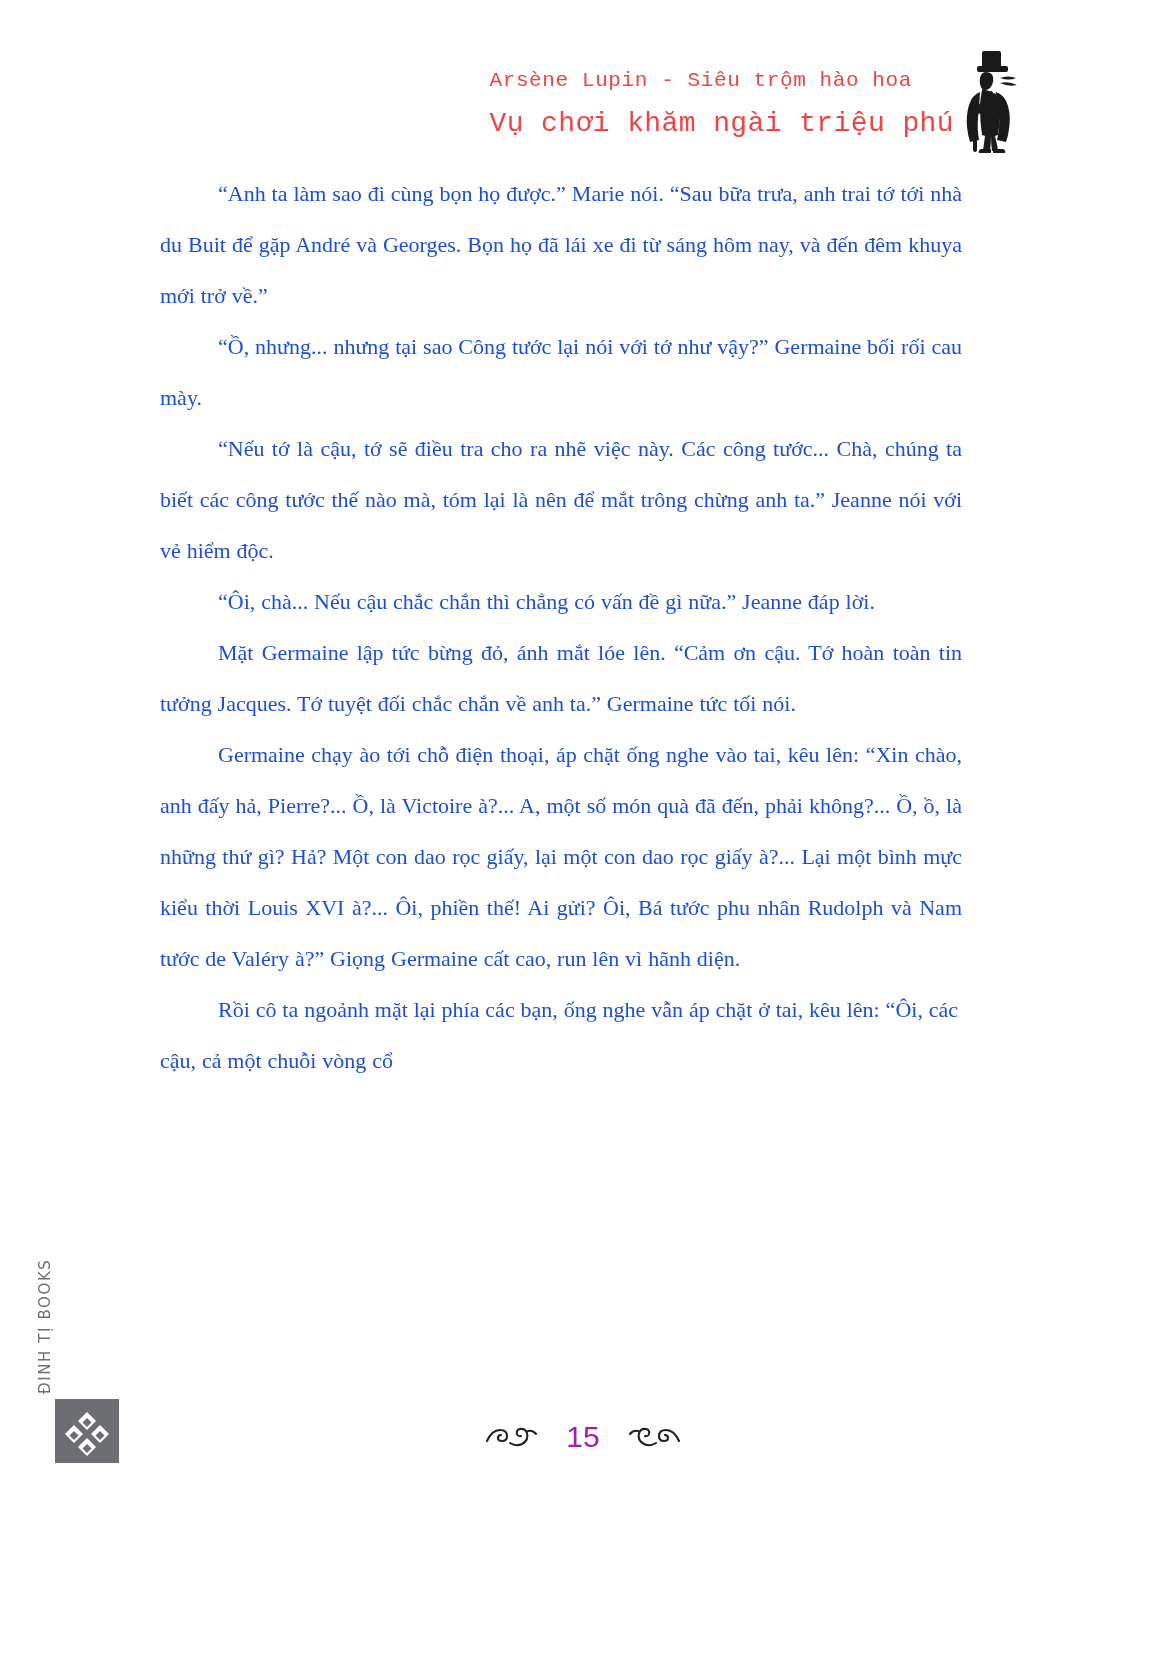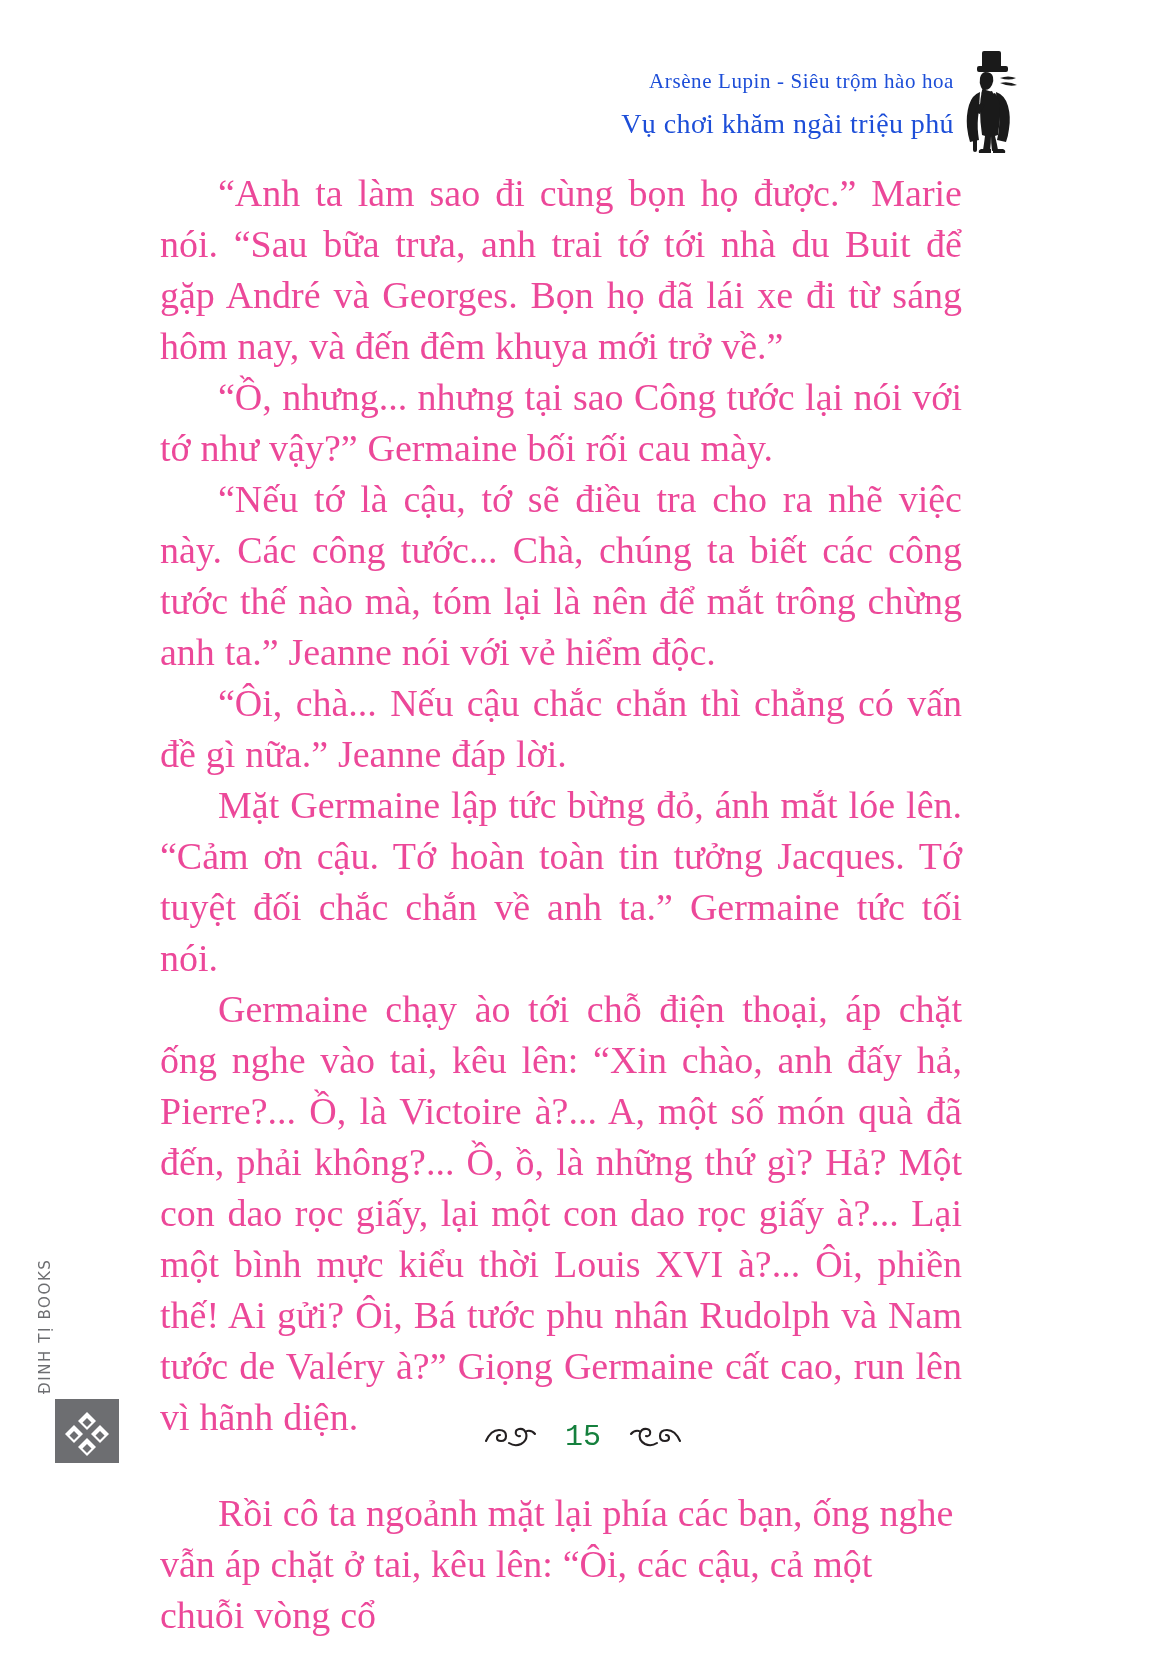--- a/index.html
+++ b/index.html
@@ -15,23 +15,22 @@
     background: #ffffff;
     overflow: hidden;
     font-family: "Liberation Serif", "DejaVu Serif", serif;
   }
 
   
   .runhead {
     position: absolute;
     top: 68px;
     right: 212px;
-    text-align: right;
-    font-family: Liberation Serif, serif;
-    color: #1d4ed8;
+    font-family: Liberation Mono, monospace;
+    color: #ef4444;
     line-height: 1.25;
   }
   .runhead-series {
     font-size: 21px;
     letter-spacing: 0.6px;
     font-weight: 300;
     white-space: nowrap;
   }
   .runhead-title {
     font-size: 28px;
@@ -56,26 +55,26 @@
     position: absolute;
     left: 160px;
     top: 168px;
     width: 802px;
   }
   .para {
     margin: 0 0 0px 0;
     text-align: justify;
     text-justify: inter-word;
     text-indent: 58px;
-    font-size: 38px;
+    font-size: 22px;
     line-height: 51px;
-    color: #ec4899;
+    color: #1d4ed8;
     word-spacing: 0.4px;
   }
-  .para:last-child { text-align: left; margin-top: 45px; }
+  .para:last-child { text-align: left; }
 
   
   .pub-vert {
     position: absolute;
     left: 54px;
     bottom: 268px;
     transform-origin: left bottom;
     transform: rotate(-90deg);
     white-space: nowrap;
     font-family: "DejaVu Sans", "Liberation Sans", sans-serif;
@@ -103,23 +102,23 @@
     top: 1420px;
     display: flex;
     align-items: center;
     justify-content: center;
     gap: 26px;
   }
   .orn { width: 56px; height: 30px; color: #231f20; }
   .orn svg { display: block; width: 100%; height: 100%; }
   .orn.right { transform: scaleX(-1); }
   .pageno {
-    font-family: Liberation Mono, monospace;
+    font-family: Liberation Sans, sans-serif;
     font-size: 30px;
-    color: #15803d;
+    color: #a21caf;
     min-width: 34px;
     text-align: center;
   }
 </style>
 </head>
 <body>
 
 <div id="page">
 
   <div class="runhead">

